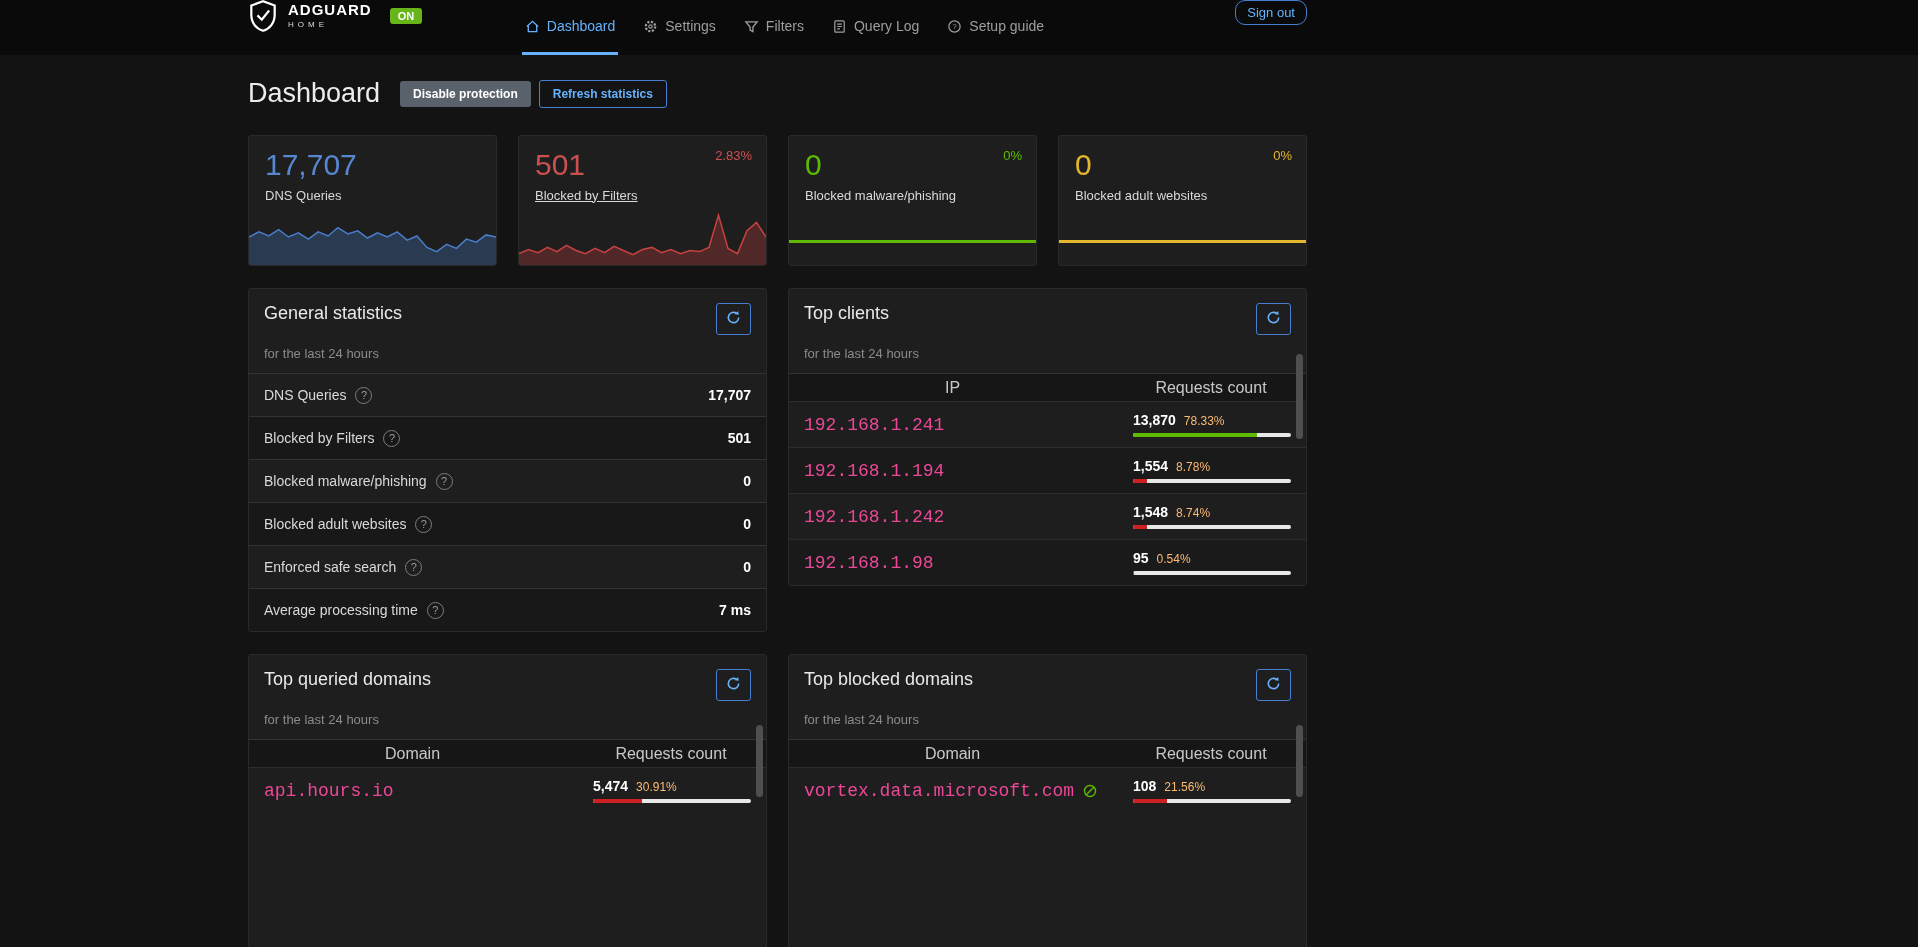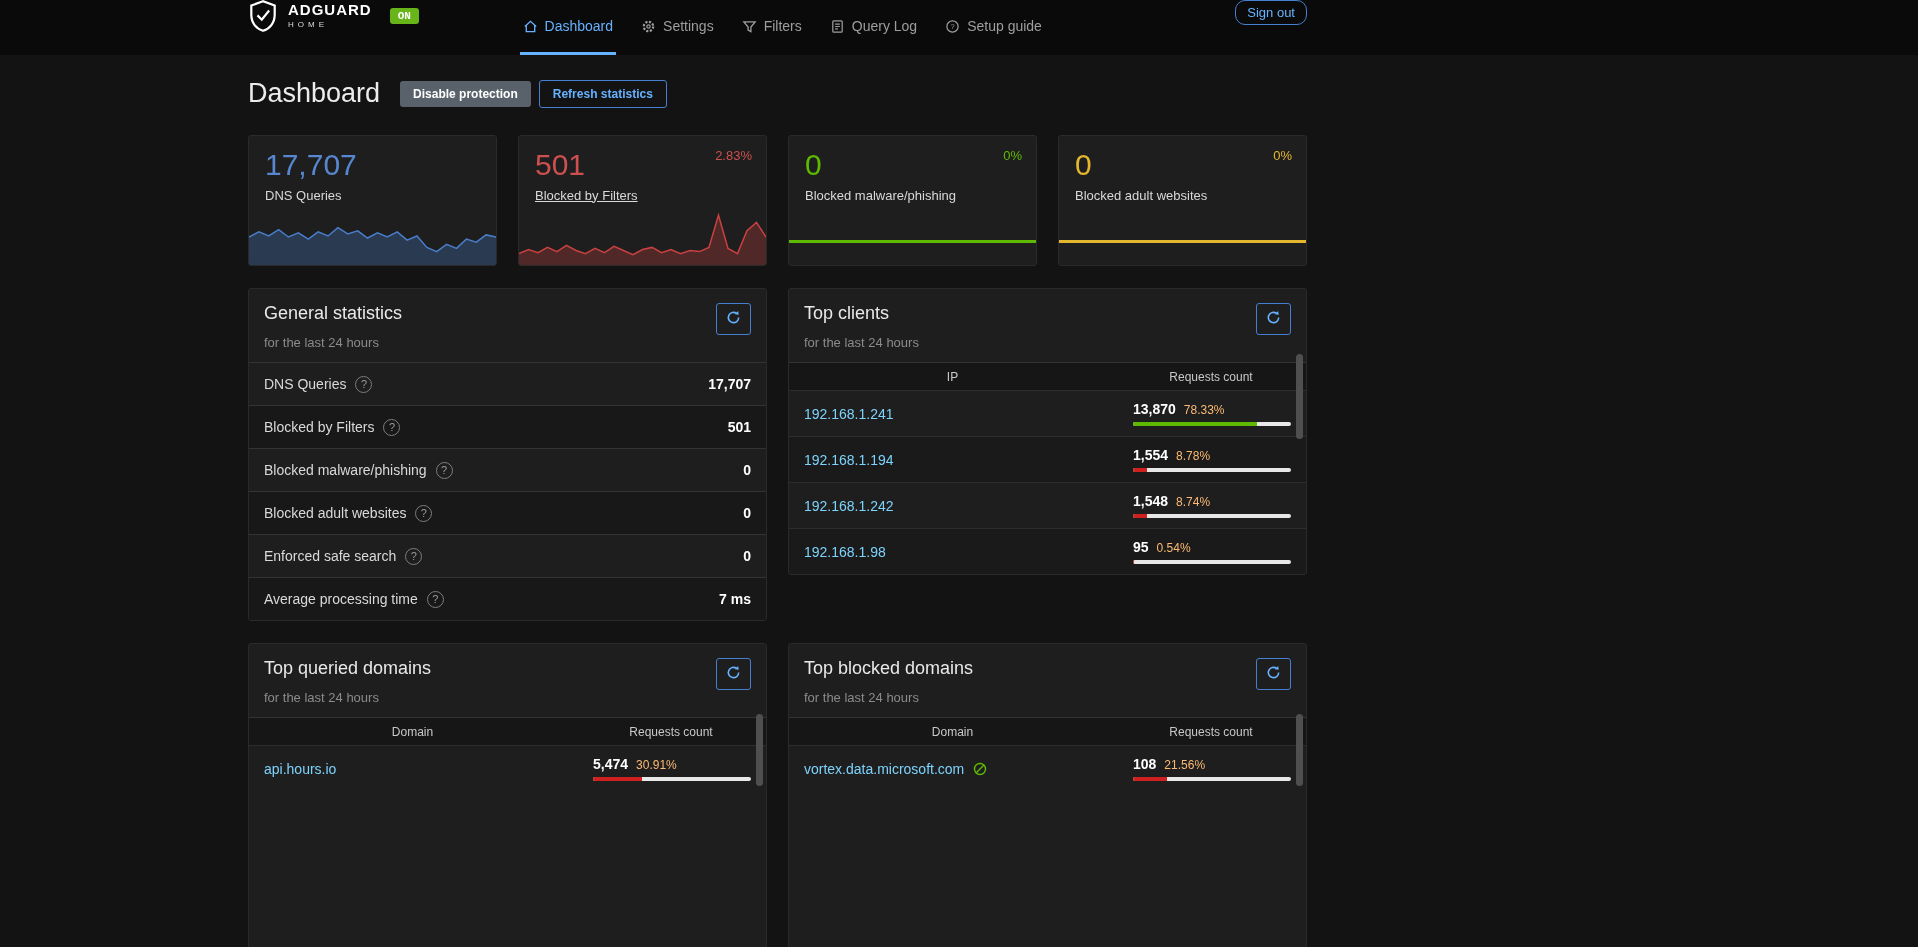--- a/index.html
+++ b/index.html
@@ -10,21 +10,21 @@
     font-family:"Liberation Sans", sans-serif;
     font-size:14px;
   }
   
   header { background:#0a0a0a; height:55px; }
   .header-inner { width:1059px; margin-left:248px; height:55px; display:flex; align-items:flex-start; }
   .brand { display:flex; align-items:center; gap:10px; cursor:pointer; }
   .brand-text { display:flex; flex-direction:column; line-height:1.1; }
   .brand-name { color:#fff; font-weight:700; font-size:15px; letter-spacing:1px; }
   .brand-sub { color:#dcdcdc; font-size:8px; letter-spacing:4px; margin-top:2px; }
-  .on-badge { background:#67b519; color:#fff; font-size:11px; font-weight:700; padding:2px 8px; border-radius:3px; margin-left:8px;font-family:Liberation Mono, monospace; }
+  .on-badge { background:#67b519; color:#fff; font-size:11px; font-weight:700; padding:2px 8px; border-radius:3px; margin-left:8px; }
   .main-nav { display:flex; margin:0 auto; height:55px; }
   .nav-item { display:flex; align-items:center; gap:7px; padding:0 3px; margin:0 11px; color:#9e9e9e;
               font-size:14px; text-decoration:none; cursor:pointer; border-bottom:3px solid transparent; height:55px; }
   .nav-item.active { color:#66b2ff; border-bottom-color:#66b2ff; }
   .nav-icon { display:inline-flex; }
   .btn-outline { background:transparent; border:1px solid #467fcf; color:#66b2ff; border-radius:3px;
                  font-family:inherit; font-size:13px; padding:4px 11px; cursor:pointer; }
   .signout { margin-left:auto;border-radius:10px; }
   
   .container { width:1059px; margin-left:248px; }
@@ -44,38 +44,38 @@
   .stat-percent { position:absolute; top:12px; right:14px; font-size:13px; }
   .c-blue { color:#5787d0; } .c-red { color:#cd5050; } .c-green { color:#5eba00; } .c-yellow { color:#e3b72e; }
   .spark { position:absolute; left:0; bottom:0; width:100%; height:58px; display:block; }
   .flat-line { position:absolute; left:0; right:0; bottom:22px; height:3px; }
   
   .cards-row { display:flex; gap:21px; margin-bottom:22px; align-items:flex-start; }
   .card { position:relative; width:589px; background:#1e1e1e; border:1px solid #2a2a2a; border-radius:3px; }
   .card.tall { height:560px; overflow:hidden; }
   .card-header { display:flex; justify-content:space-between; align-items:flex-start; padding:14px 15px 12px; }
   .card-header h2 { font-size:18px; font-weight:400; color:#e9e9e9; margin:0; }
-  .subtitle { font-size:13px; color:#8b8b8b; margin-top:11px; }
+  .subtitle { font-size:13px; color:#8b8b8b; margin-top:22px; }
   .refresh-btn { width:35px; height:32px; background:transparent; border:1px solid #467fcf; color:#66b2ff;
                  border-radius:3px; display:flex; align-items:center; justify-content:center; cursor:pointer; }
   
   .g-row { display:flex; align-items:center; height:43px; padding:0 15px; border-top:1px solid #333; font-size:14px; }
   .stats-table .g-row:nth-child(even) { background:rgba(0,0,0,.18); }
   .g-label { color:#d9d9d9; }
   .q { width:17px; height:17px; border:1px solid #7d7d7d; border-radius:50%; color:#9a9a9a; font-size:11px;
        display:inline-flex; align-items:center; justify-content:center; margin-left:9px; cursor:default; }
   .g-value { margin-left:auto; font-weight:700; color:#fff; }
   
   .t-head { display:flex; align-items:center; height:28px; background:rgba(0,0,0,.25); border-top:1px solid #333;
-            font-size:12px; color:#c8c8c8; }
+            font-size:16px; color:#c8c8c8; }
   .th-1 { flex:1; text-align:center; }
   .th-2 { width:190px; text-align:center; }
   .t-row { display:flex; align-items:center; height:46px; border-top:1px solid #2d2d2d; padding:0 15px; }
   .t-body .t-row:nth-child(even) { background:rgba(0,0,0,.12); }
-  .cell-main { flex:1; color:#7dd3fc; font-size:14px; display:flex; align-items:center; gap:8px; }
+  .cell-main { flex:1; color:#ec4899; font-size:18px; display:flex; align-items:center; gap:8px;font-family:Liberation Mono, monospace; }
   .count-cell { width:158px; }
   .count-line { display:flex; align-items:baseline; gap:8px; }
   .count { font-weight:700; color:#fff; font-size:14px; }
   .pct { color:#fdba74; font-size:12px; }
   .bar { height:4px; background:#e8e8e8; border-radius:2px; margin-top:5px; overflow:hidden; }
   .bar-fill { height:100%; width:0; }
   .vscroll { position:absolute; right:3px; width:7px; background:#4f4f4f; border-radius:4px; }
   .vs-clients { top:65px; height:85px; }
   .vs-bottom { top:70px; height:72px; }
 </style>

